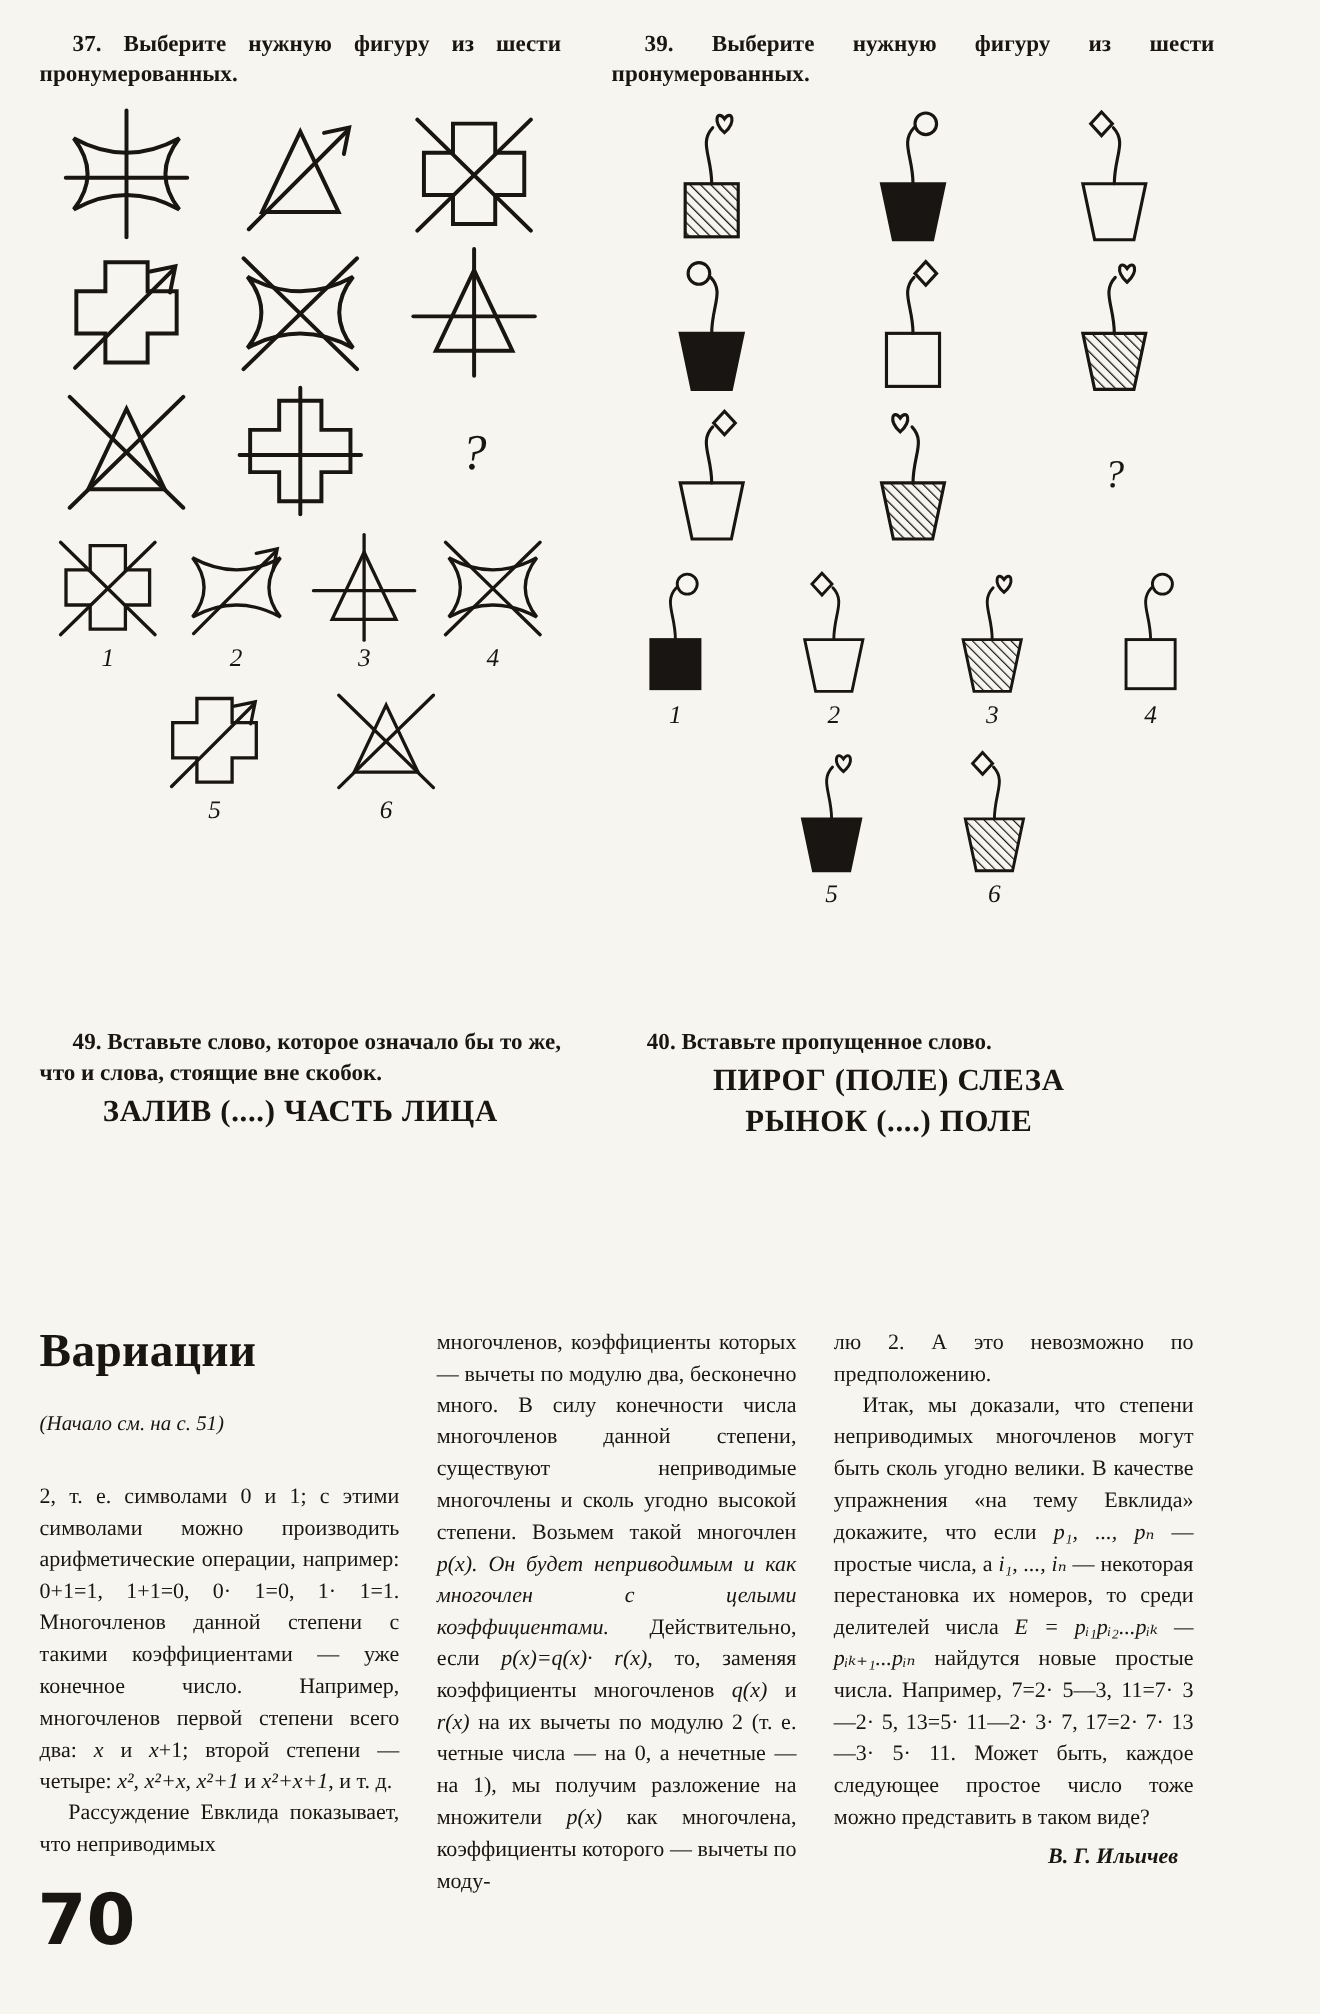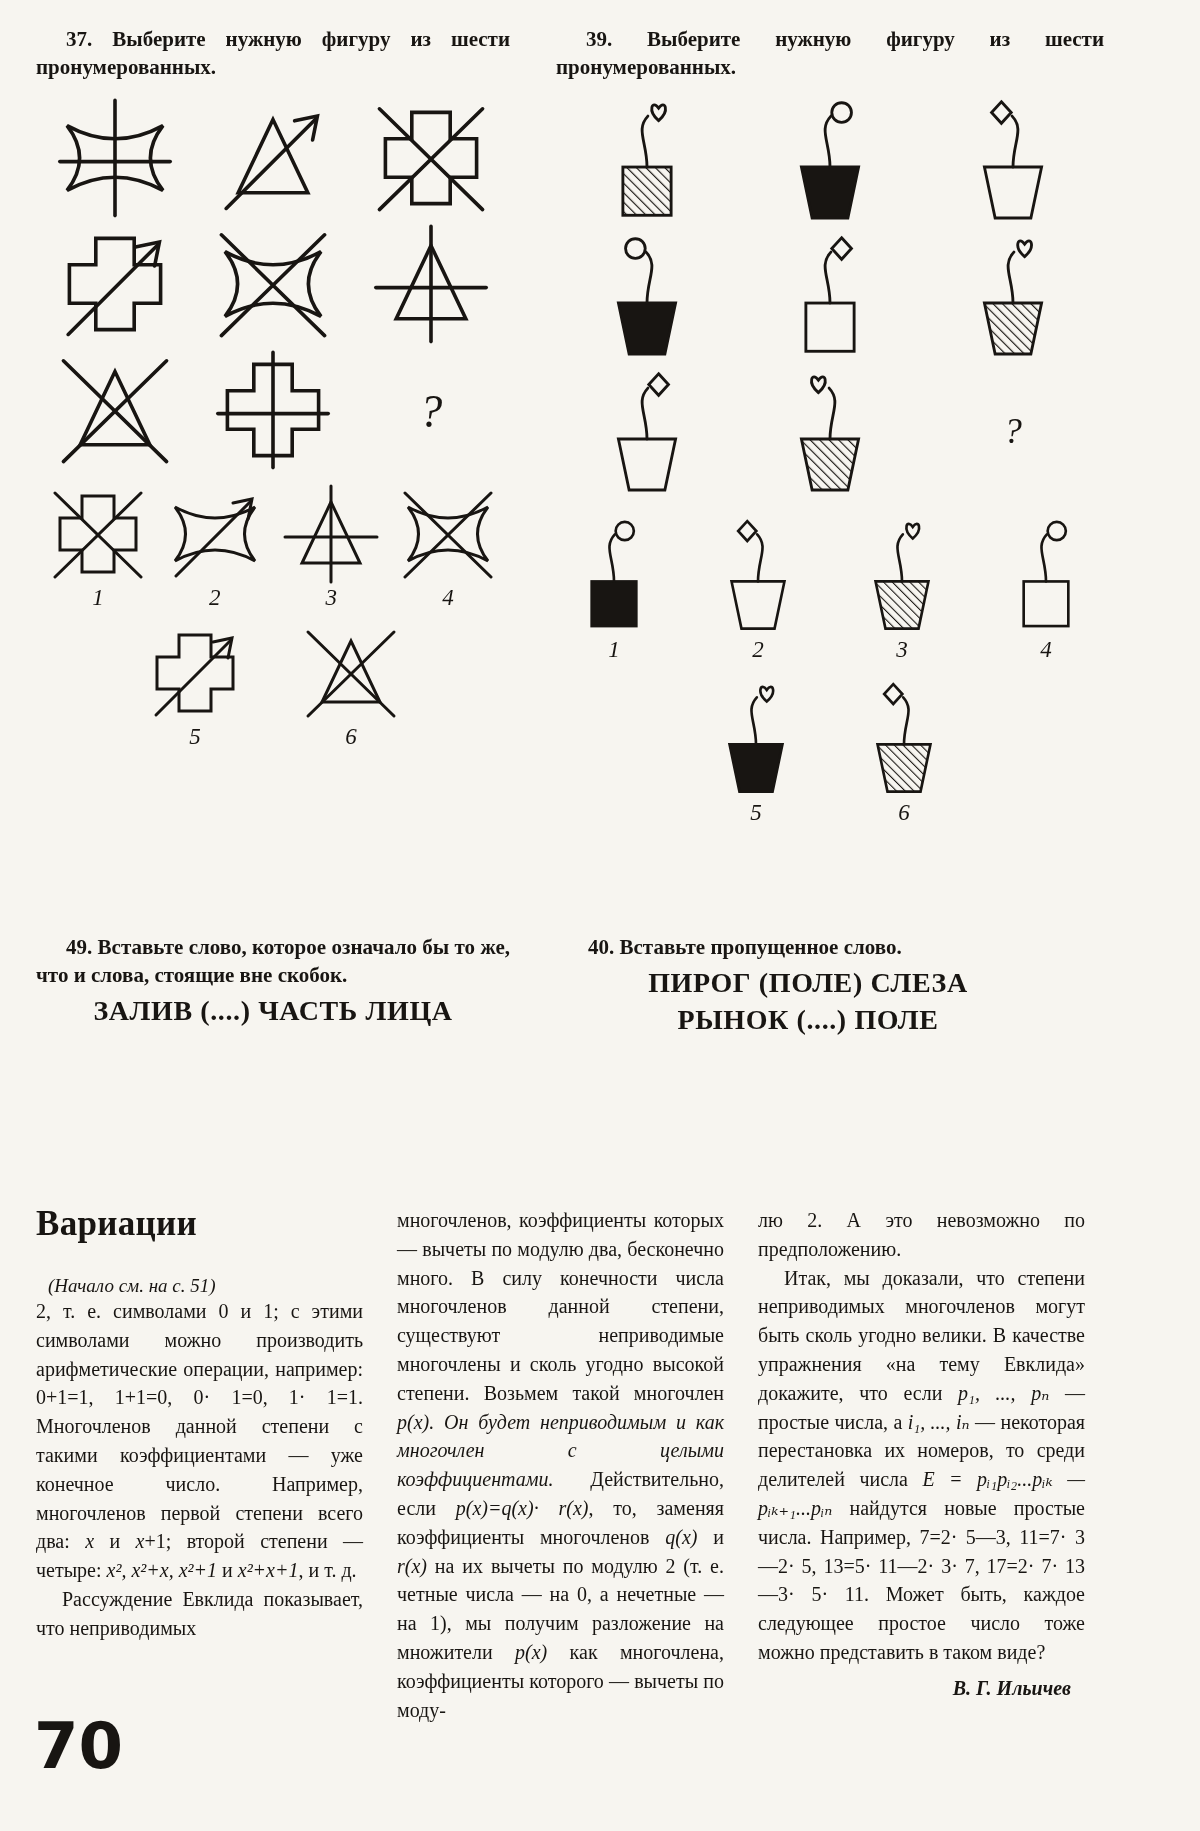--- a/index.html
+++ b/index.html
@@ -19,23 +19,23 @@
   .opt-row{display:flex;justify-content:space-between;padding:0 8px;margin-top:14px;}
   .opt-row.center{justify-content:center;gap:48px;}
   .opt{display:flex;flex-direction:column;align-items:center;}
   .opt-num{font-style:italic;font-size:23px;margin-top:2px;line-height:1;}
   #p38{left:36px;top:934px;width:474px;}
   #p40{left:548px;top:934px;width:520px;}
   .caps{margin:5px 0 0;font-weight:bold;font-size:28px;text-align:center;letter-spacing:0.6px;}
   #p40 .prob-heading{text-indent:40px;}
   #article{left:36px;top:1200px;width:1128px;display:flex;gap:34px;}
   .acol{width:327px;}
-  .title{margin:4px 0 0;font-size:35px;line-height:1.17;font-weight:bold;letter-spacing:0.3px;}
-  .note{margin:30px 12px 0;font-style:italic;font-size:19px;}
-  .abody{}
+  .title{margin:4px 0 0;font-size:43px;line-height:1.17;font-weight:bold;letter-spacing:0.3px;}
+  .note{margin:30px 0 0;font-style:italic;font-size:19px;}
+  .abody{margin-top:40px;}
   .abody.top{margin-top:6px;}
   .apara{margin:0;font-size:20px;line-height:1.44;text-align:justify;}
   .apara.ind{text-indent:26px;}
   .author{margin:10px 14px 0 0;text-align:right;font-style:italic;font-weight:bold;font-size:20px;}
   #pagenum{position:absolute;left:34px;top:1714px;font-family:"DejaVu Sans","Liberation Sans",sans-serif;font-weight:bold;font-size:64px;line-height:1;}
   #defs-holder{position:absolute;width:0;height:0;overflow:hidden;}
 </style>
 </head>
 <body>
 

